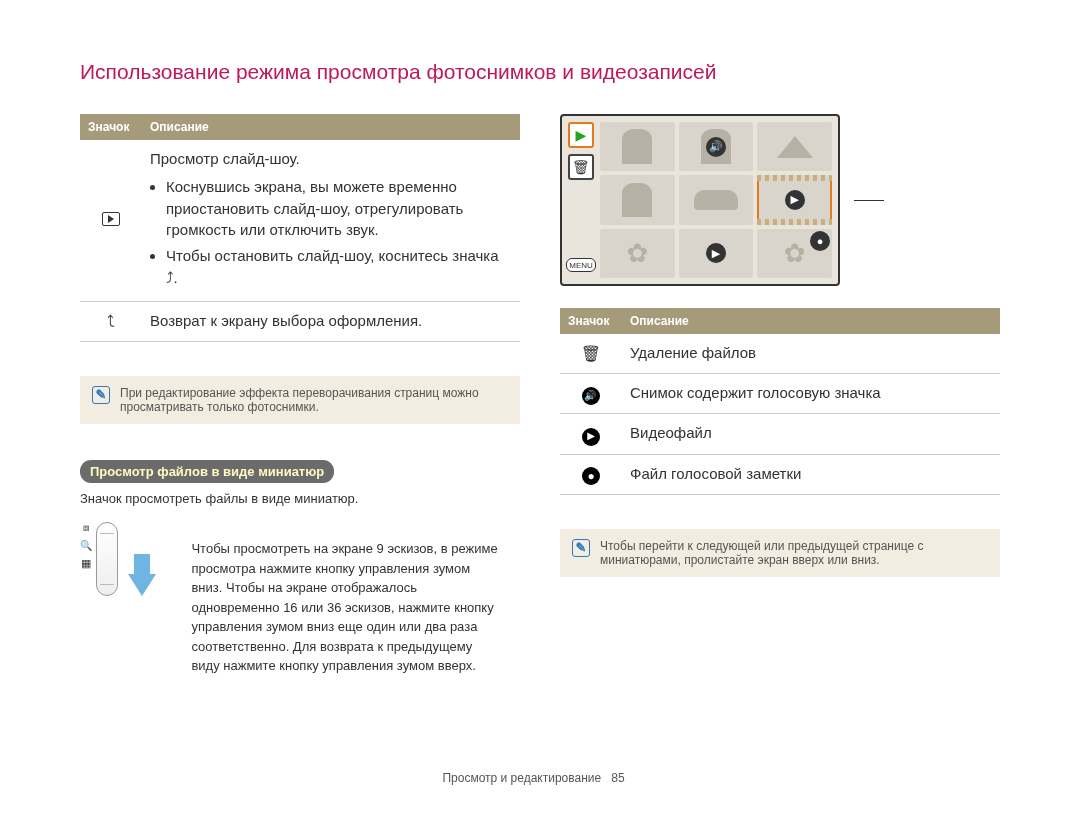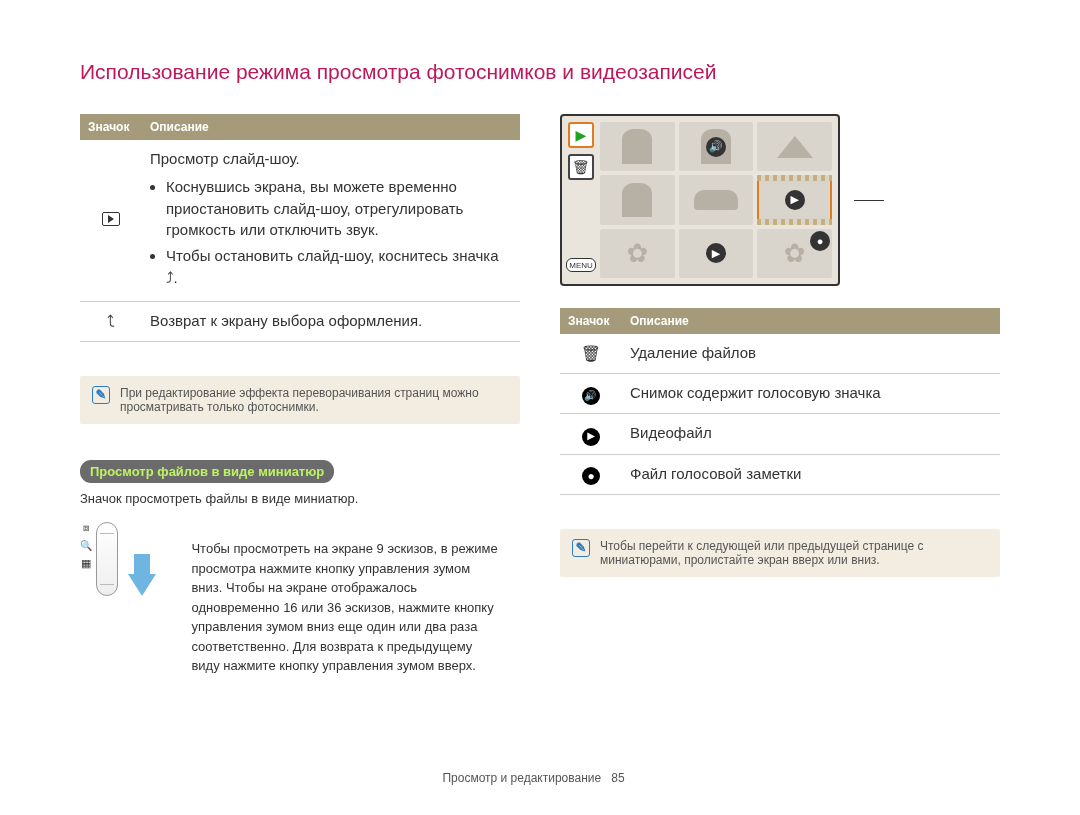--- a/index.html
+++ b/index.html
@@ -74,21 +74,21 @@
     color: #2e7bbd;
     display: flex; align-items: center; justify-content: center;
     flex-shrink: 0;
     font-size: 13px;
     font-weight: bold;
   }
 
   .section-heading {
     display: inline-block;
     background: #6b6b6b;
-    color: #bef264;
+    color: #fef9c3;
     font-weight: bold;
     font-size: 13px;
     padding: 4px 10px;
     border-radius: 11px;
     margin-top: 12px;
     margin-bottom: 6px;
   }
   .body-text {
     font-size: 13px;
     line-height: 1.5;

